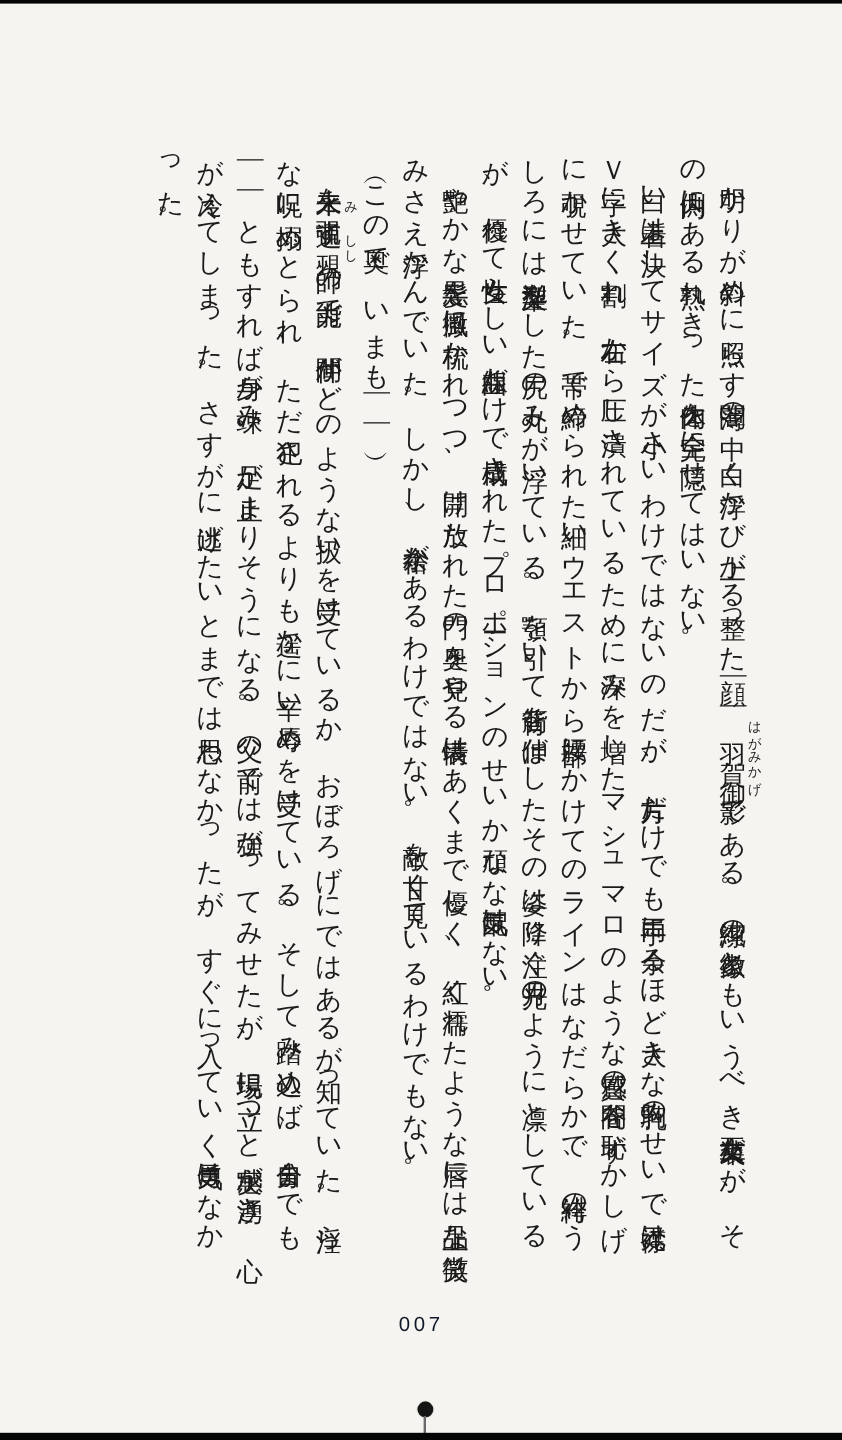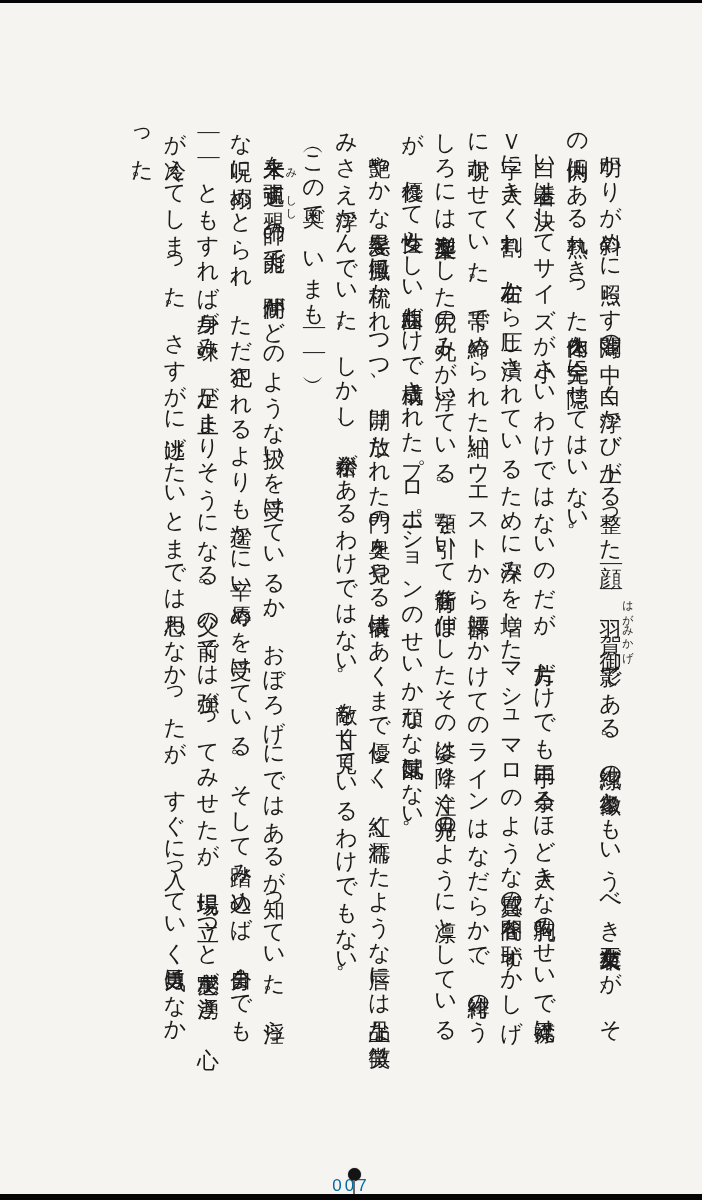--- a/index.html
+++ b/index.html
@@ -33,26 +33,26 @@
   }
   .text-block p { margin:0; padding:0; }
   .text-block p.indent { text-indent:1em; }
   ruby rt {
     font-size:0.5em;
     letter-spacing:0;
     color:#1b1b1b;
   }
   .folio {
     position:absolute;
-    top:1176px; left:0; width:702px;
+    top:1094px; left:0; width:702px;
     text-align:center;
     font-family:"Liberation Sans","DejaVu Sans",sans-serif;
     font-size:17px;
     letter-spacing:3px;
-    color:#0369a1;
+    color:#0f172a;
   }
   .marker-dot {
     position:absolute;
     top:1168px; left:348px;
     width:13px; height:13px;
     border-radius:50%;
     background:#141414;
     box-shadow:0 0 1px #555;
   }
   .marker-line {

